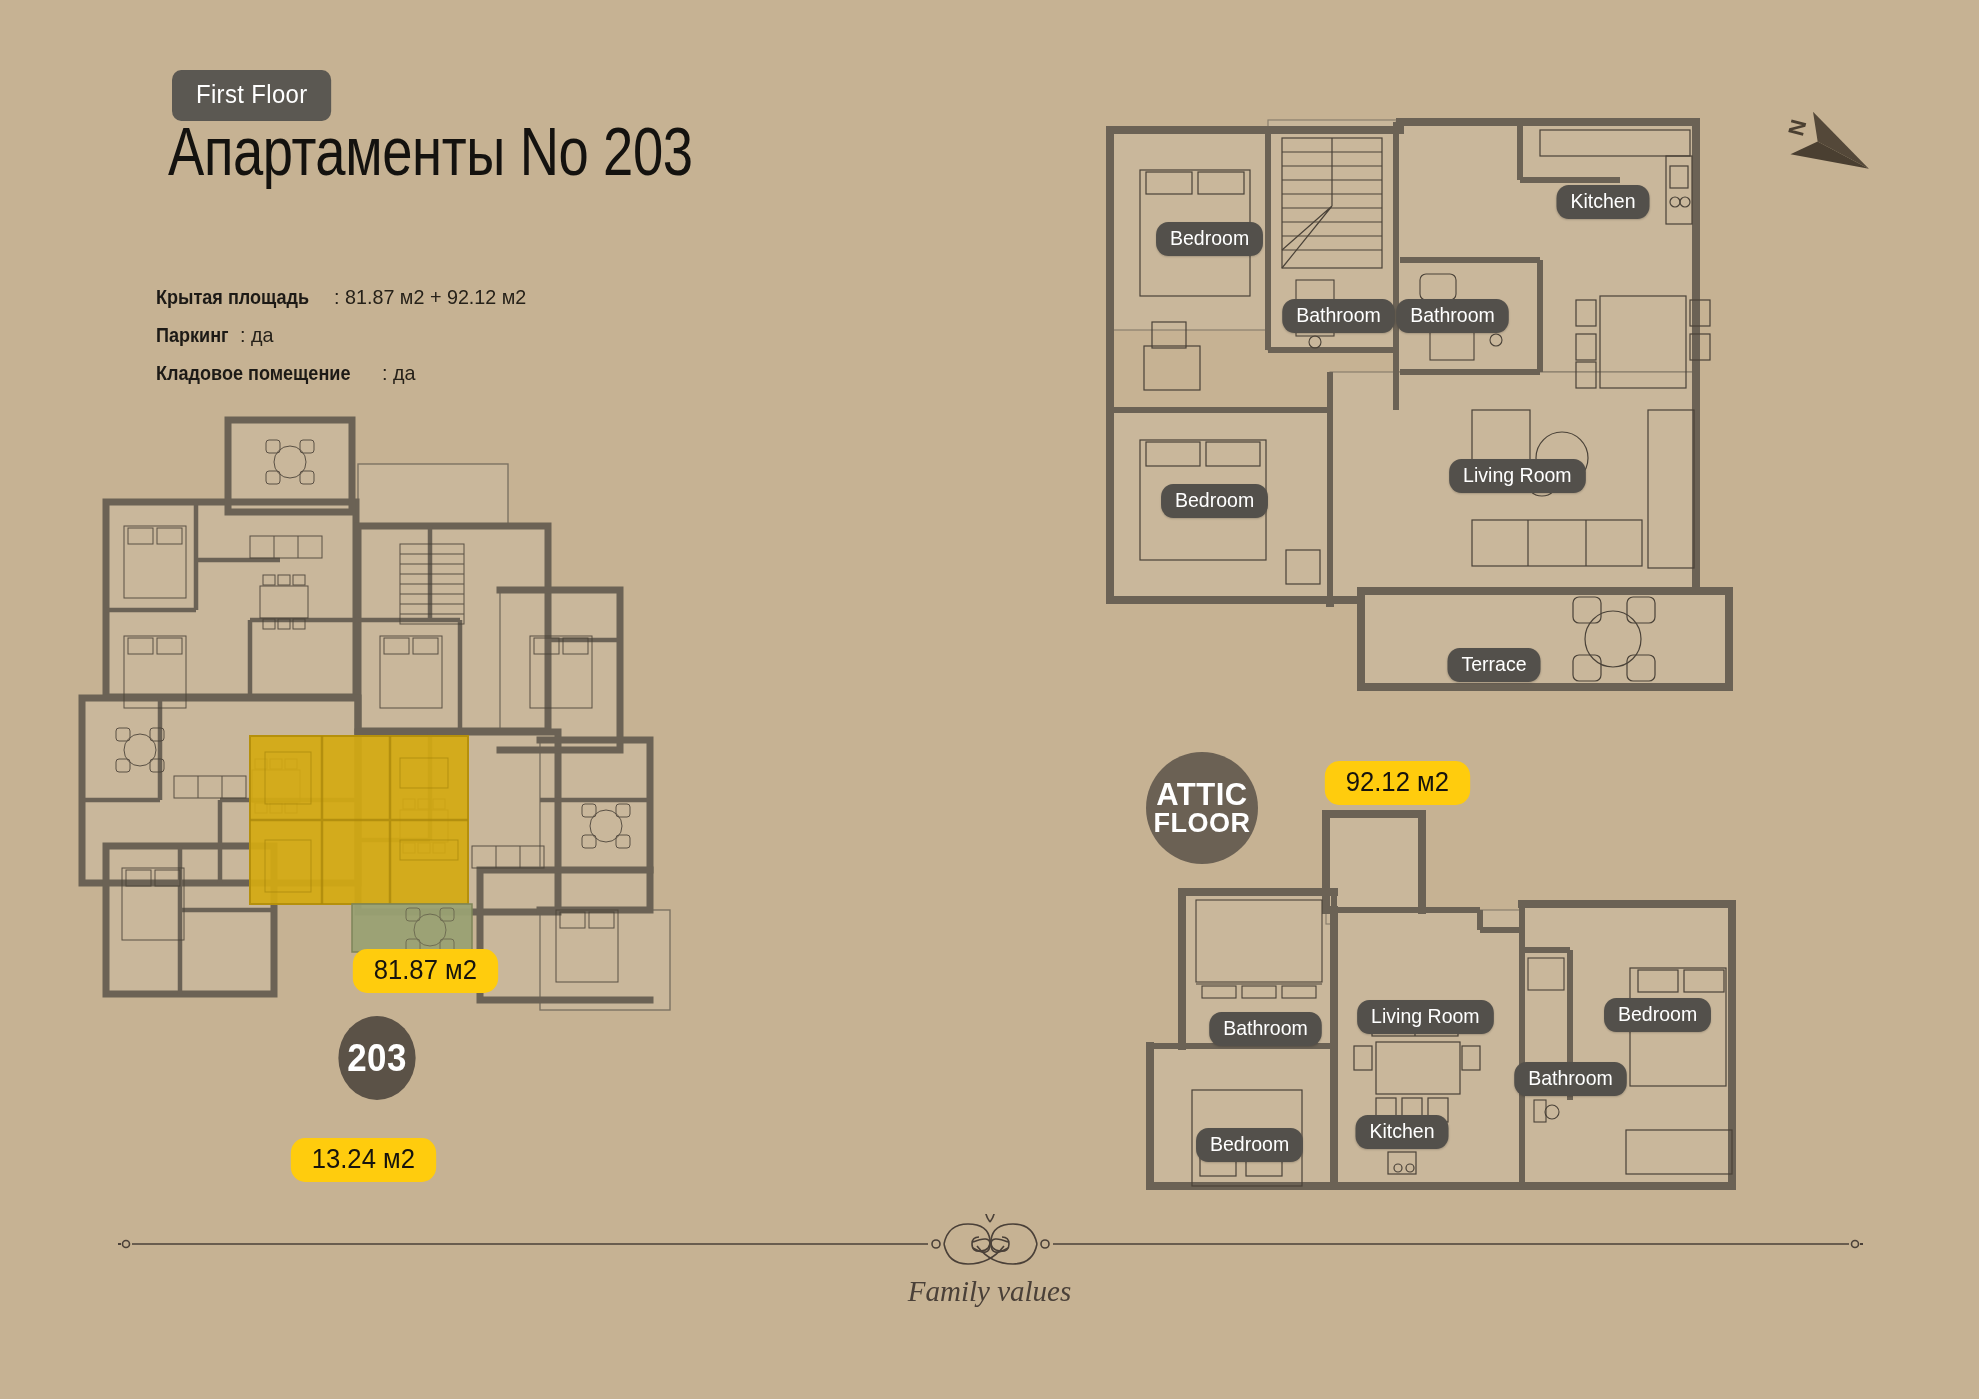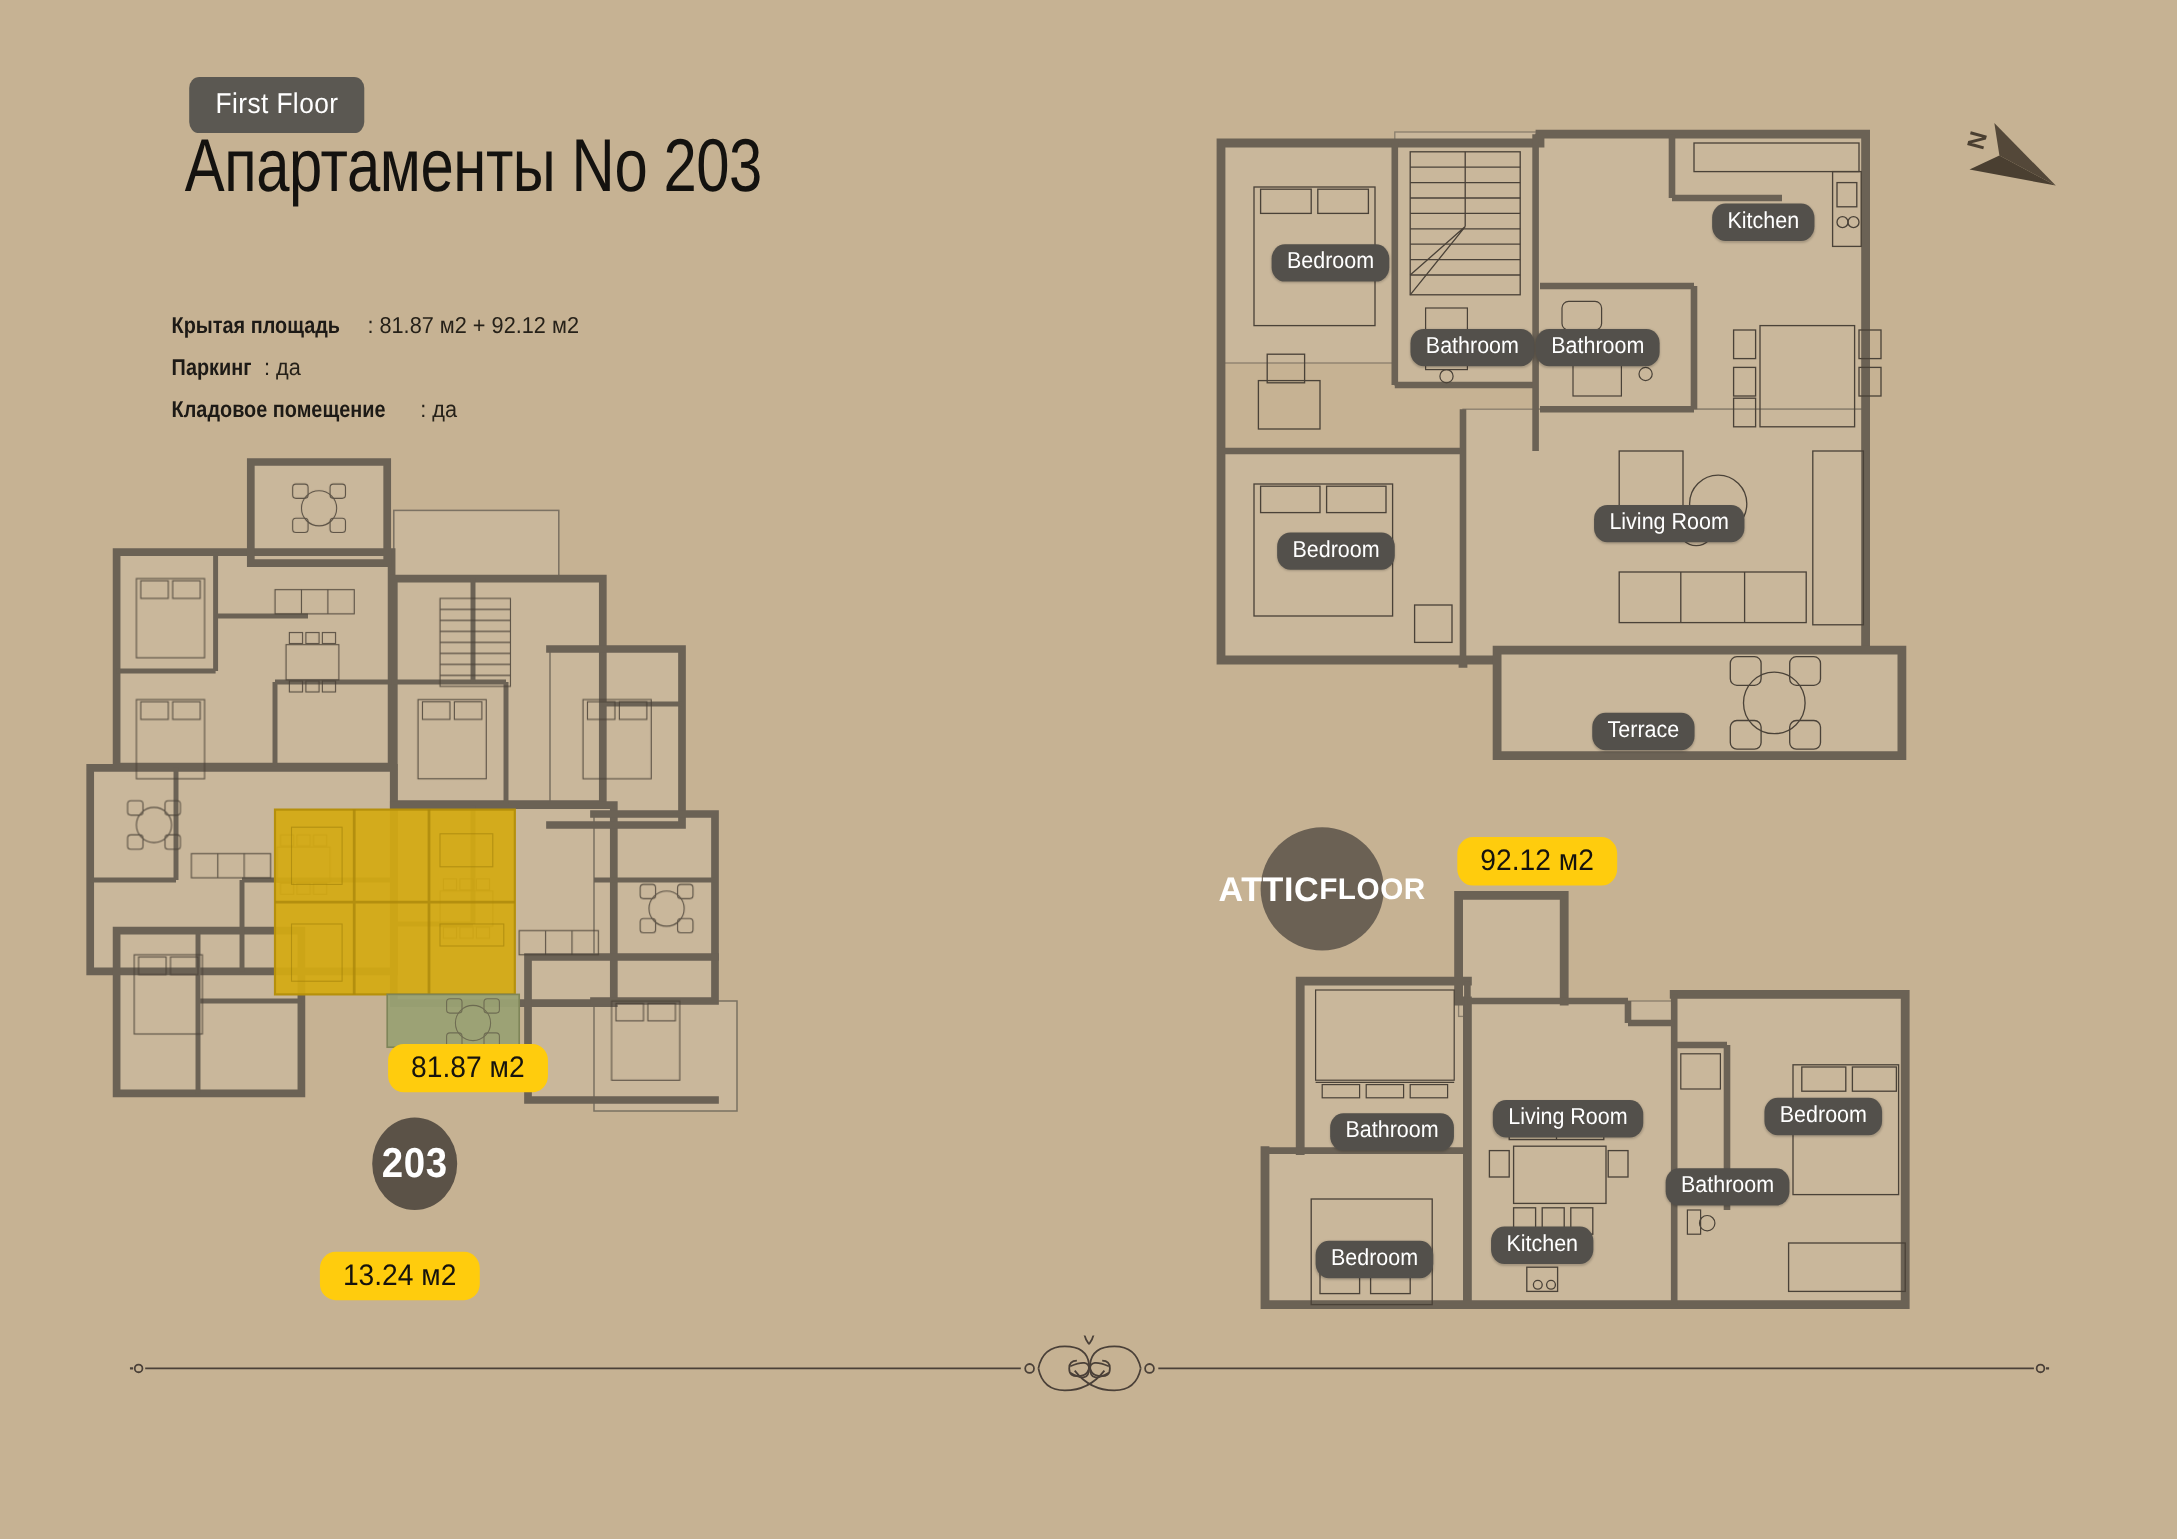--- a/index.html
+++ b/index.html
@@ -113,21 +113,21 @@
     letter-spacing: .5px;
   }
 
   
   .attic-circle {
     position: absolute;
     width: 112px; height: 112px;
     border-radius: 50%;
     background: #6b6154;
     color: #fff;
-    display: flex; flex-direction: row;
+    display: flex; flex-direction: column;
     align-items: center; justify-content: center;
     font-family: "Liberation Sans Narrow", "Liberation Sans", sans-serif;
     font-weight: bold;
     line-height: 1.0;
   }
   .attic-circle .l1 { font-size: 31px; letter-spacing: .5px; }
   .attic-circle .l2 { font-size: 27px; letter-spacing: .5px; }
 
   
   .compass { position: absolute; left: 1770px; top: 88px; width: 120px; height: 120px; }
@@ -525,14 +525,15 @@
         <path d="M855 34 q17 10 17 -4 q0 -9 -17 -2"></path>
         <path d="M890 34 q-17 10 -17 -4 q0 -9 17 -2"></path>
         <path d="M872 8 q-9 -12 0 -22 q9 10 0 22"></path>
       </g>
       <circle cx="927" cy="30" r="4" fill="none" stroke="#4a4038" stroke-width="1.6"></circle>
       <line x1="935" y1="30" x2="1731" y2="30" stroke="#4a4038" stroke-width="1.6"></line>
       <circle cx="1737" cy="30" r="3.5" fill="none" stroke="#4a4038" stroke-width="1.6"></circle>
       <line x1="1742" y1="30" x2="1745" y2="30" stroke="#4a4038" stroke-width="2"></line>
     </svg>
   </div>
+  <div class="footer-text">Family values</div>
 
 </div>
 
 </body></html>

